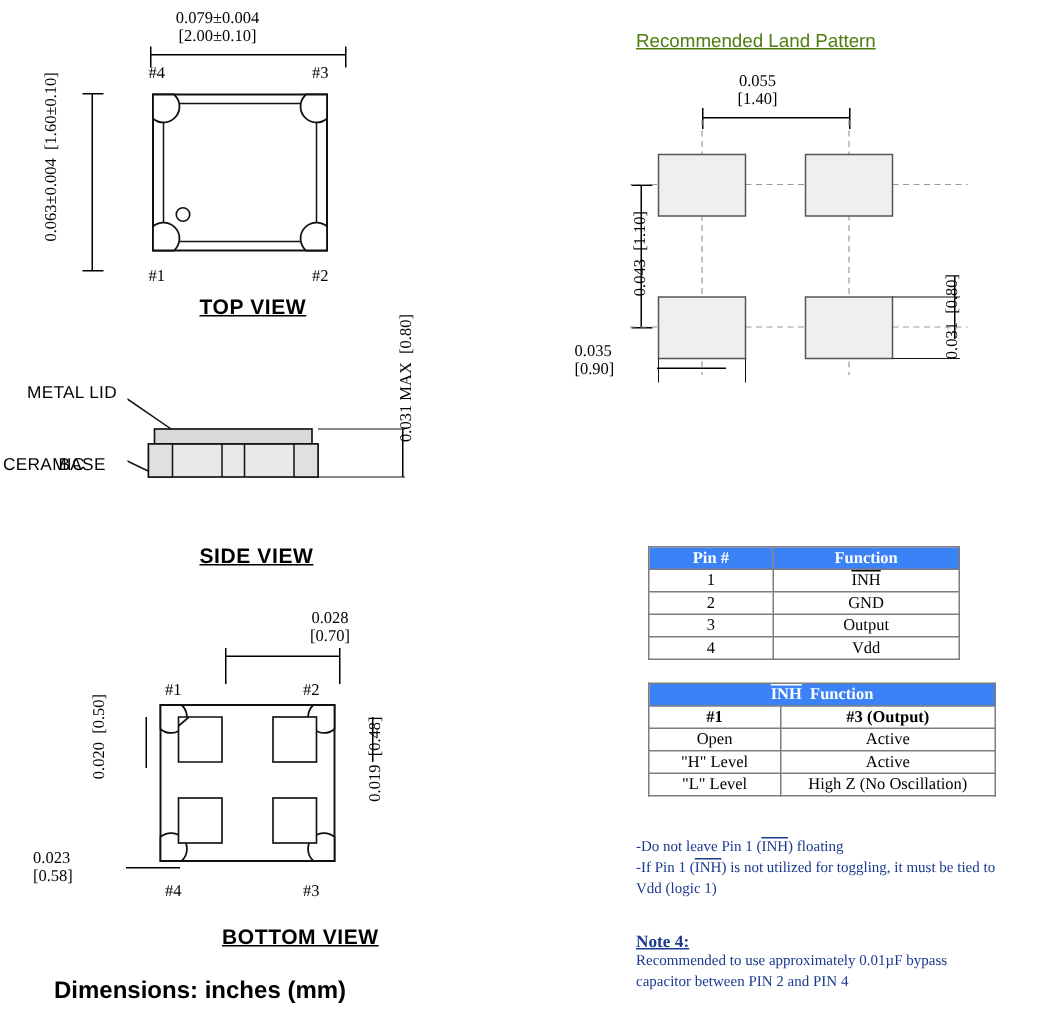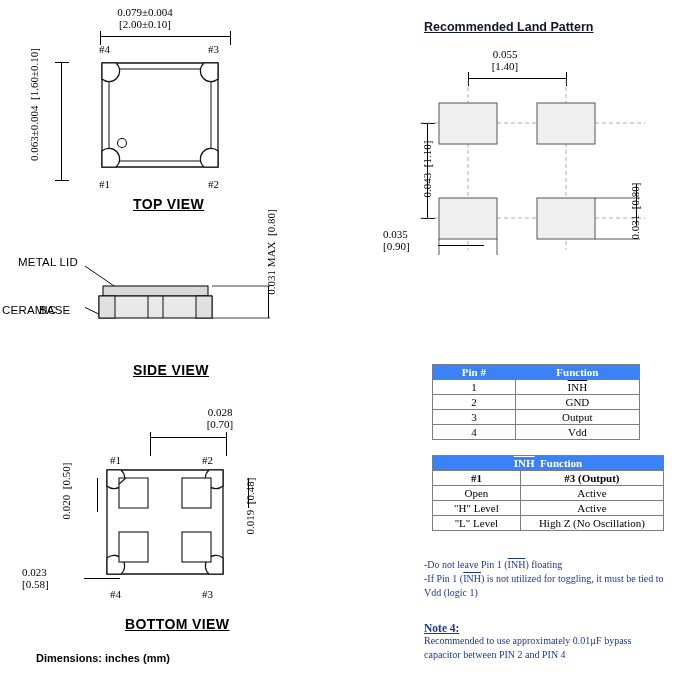--- a/index.html
+++ b/index.html
@@ -38,23 +38,23 @@
   .hline{height:1px;background:#000;}
   .vline{width:1px;background:#000;}
   .partlabel{
     font-family:"Liberation Sans", sans-serif;
     font-size:11.5px;
     letter-spacing:.2px;
   }
   .sectiontitle{
     font-family:"Liberation Sans", sans-serif;
     font-size:12.5px;
-    font-weight:bold;
+    font-weight:normal;
     text-decoration:underline;
-    color:#0f172a;
+    color:#4d7c0f;
   }
   table.tbl{
     border-collapse:collapse;
     font-family:"Liberation Serif", serif;
     font-size:11px;
   }
   table.tbl th{
     background:#3b82f6;
     color:#fff;
     font-weight:bold;
@@ -76,21 +76,21 @@
   }
   .notetxt{
     font-family:Liberation Serif, serif;
     font-size:10px;
     color:#1a3a8f;
     line-height:14px;
   }
   .ovl{ text-decoration:overline; }
   .footnote{
     font-family:"Liberation Sans", serif;
-    font-size:11px;
+    font-size:16px;
     font-weight:bold;
     padding-left:28px;
   }
 </style>
 </head>
 <body>
 
 <div class="abs dimtxt" style="left:60px;top:6px;width:170px;">
   <span>0.079±0.004</span><br>
   <span>[2.00±0.10]</span>
@@ -198,21 +198,21 @@
   &nbsp;<span>[0.48]</span>
 </div>
 <div class="abs vline" style="left:248px;top:478px;height:30px;"></div>
 
 <div class="abs dimtxt" style="left:22px;top:566px;width:64px;text-align:left;">
   <span>0.023</span><br>
   <span>[0.58]</span>
 </div>
 <div class="abs hline" style="left:84px;top:578px;width:36px;"></div>
 
-<div class="abs viewlabel" style="left:125px;top:616px;">BOTTOM VIEW</div>
+<div class="abs viewlabel" style="left:148px;top:616px;">BOTTOM VIEW</div>
 
 <div class="abs footnote" style="left:8px;top:652px;">Dimensions: inches (mm)</div>
 
 <div class="abs sectiontitle" style="left:424px;top:20px;">Recommended Land Pattern</div>
 
 <div class="abs dimtxt" style="left:470px;top:48px;width:70px;">
   <span>0.055</span><br>
   <span>[1.40]</span>
 </div>
 <div class="abs hline" style="left:468px;top:78px;width:98px;"></div>

